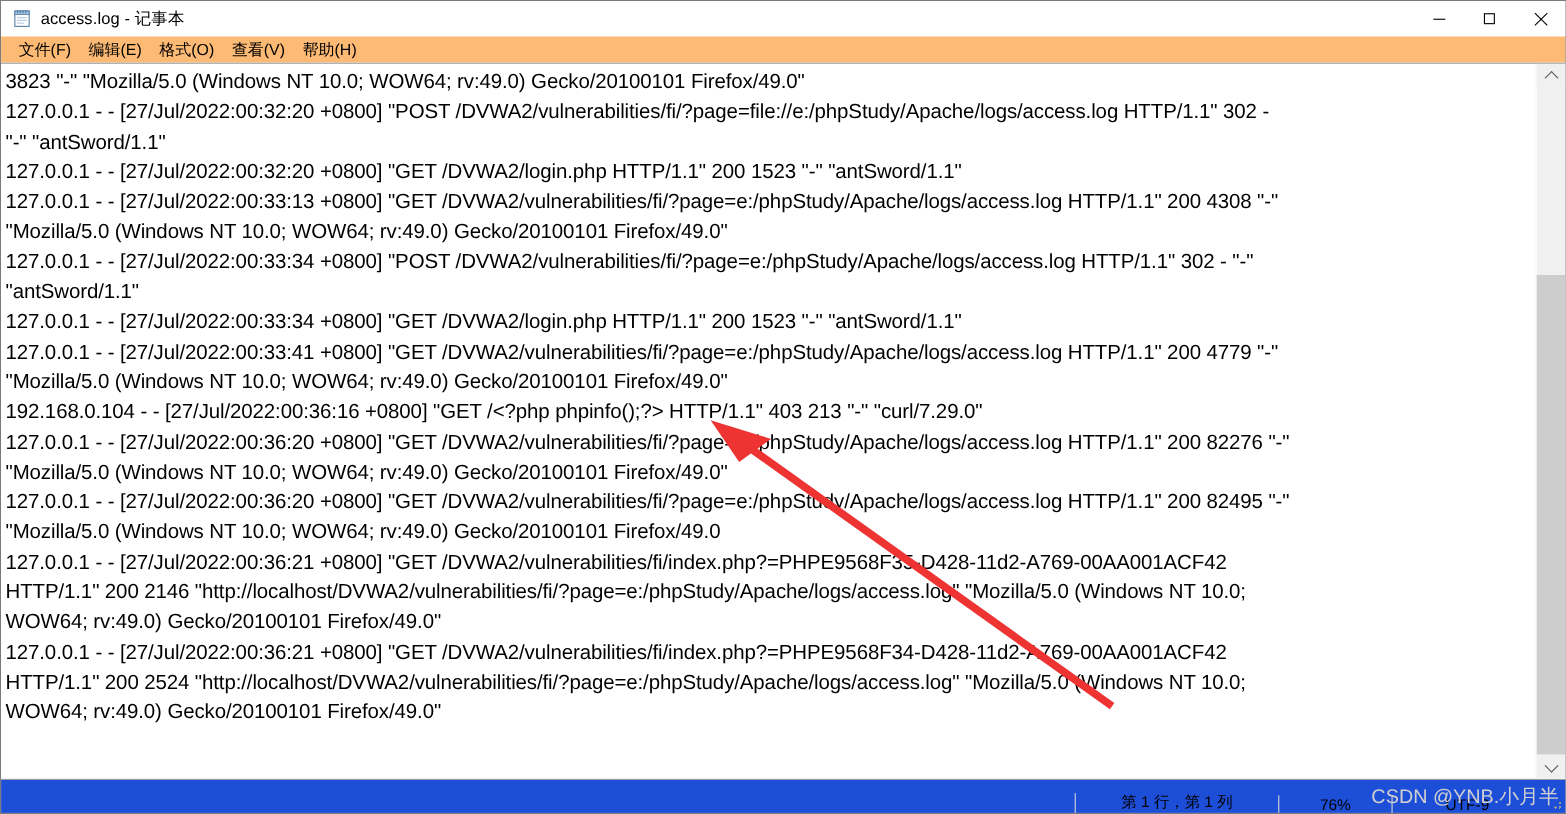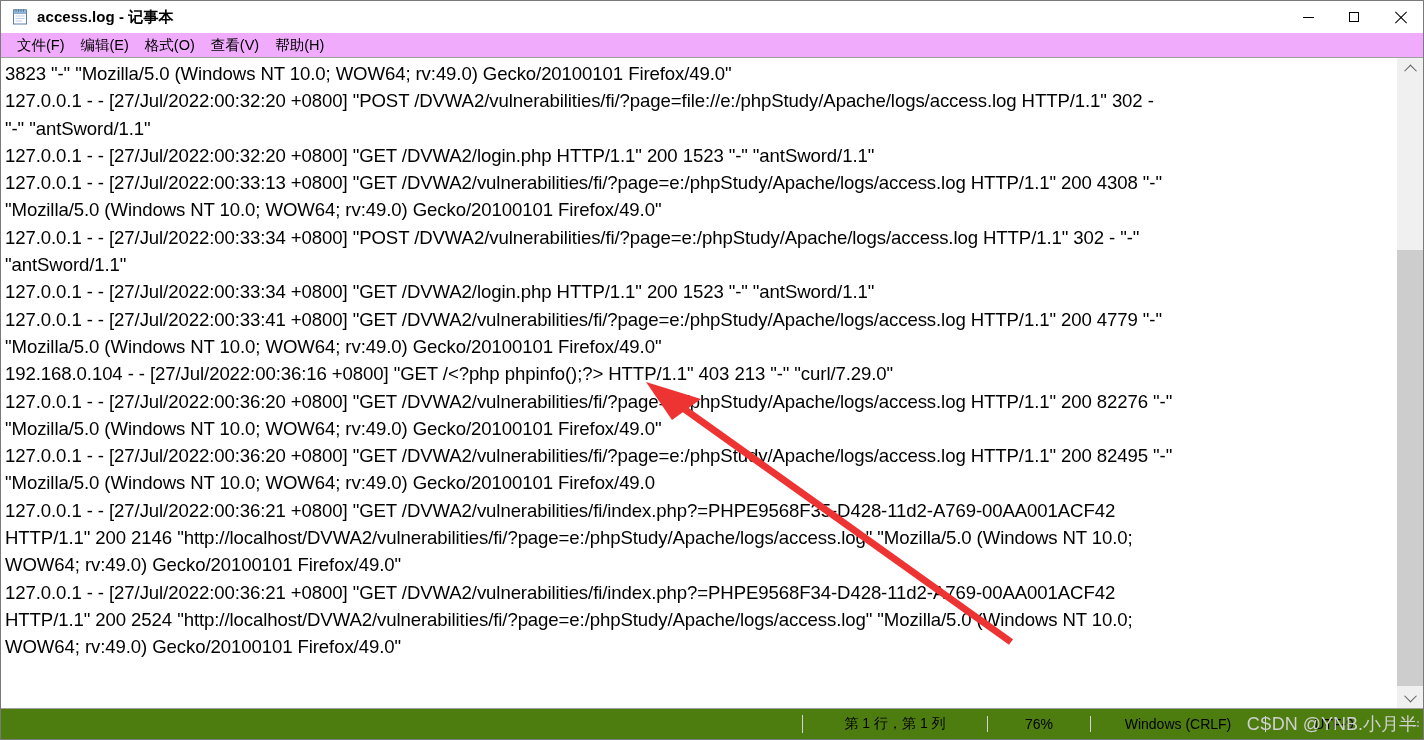--- a/index.html
+++ b/index.html
@@ -28,21 +28,20 @@
     display: flex;
     align-items: center;
     background: #ffffff;
     position: relative;
   }
   .title-left {
     display: flex;
     align-items: center;
     padding-left: 10px;
     gap: 8px;
-    font-weight: bold;
   }
   .app-icon {
     width: 18px; height: 18px;
     position: relative;
     display: inline-block;
   }
   .title-text {
     font-size: 15px;
     color: #000000;
     white-space: nowrap;
@@ -86,21 +85,21 @@
   .glyph-close::before { transform: rotate(45deg); }
   .glyph-close::after  { transform: rotate(-45deg); }
 
   
   .menubar {
     height: 24px;
     flex: 0 0 24px;
     display: flex;
     align-items: center;
     padding-left: 8px;
-    background: #f0abfc;
+    background: #fdba74;
     font-size: 14.5px;
     color: #000;
   }
   .menu-item {
     padding: 2px 8px;
     cursor: default;
     white-space: nowrap;
   }
 
   
@@ -163,23 +162,23 @@
     border-left: 1.6px solid #5a5a5a;
     border-top: 1.6px solid #5a5a5a;
   }
   .chev.up { transform: rotate(45deg) translate(1px,1px); }
   .chev.down { transform: rotate(-135deg) translate(1px,1px); }
 
   
   .statusbar {
     height: 30px;
     flex: 0 0 30px;
-    background: #4d7c0f;
-    display: flex;
-    align-items: center;
+    background: #1d4ed8;
+    display: flex;
+    align-items: flex-end;
     justify-content: flex-end;
     font-size: 14px;
     color: #000;
     position: relative;
   }
   .status-spacer { flex: 1 1 auto; }
   .status-cell {
     display: flex;
     align-items: center;
     justify-content: center;
@@ -282,21 +281,20 @@
       <div class="sb-arrow">
         <span class="chev down"></span>
       </div>
     </div>
   </div>
 
   <div class="statusbar">
     <div class="status-spacer"></div>
     <div class="status-cell cell-pos">第 1 行，第 1 列</div>
     <div class="status-cell cell-zoom">76%</div>
-    <div class="status-cell cell-eol">Windows (CRLF)</div>
     <div class="status-cell cell-enc">UTF-9</div>
     <div class="grip">
       <span class="grip-dots"></span>
     </div>
     <div class="watermark">CSDN @YNB.小月半</div>
   </div>
 
   <svg class="annot-arrow" viewBox="0 0 1424 740">
     <line id="arrow-line" x1="1010" y1="641" x2="665" y2="395" stroke="#ee3333" stroke-width="7" stroke-linecap="butt"></line>
     <polygon id="arrow-head" points="645,381 700,398 671,419" fill="#ee3333"></polygon>

